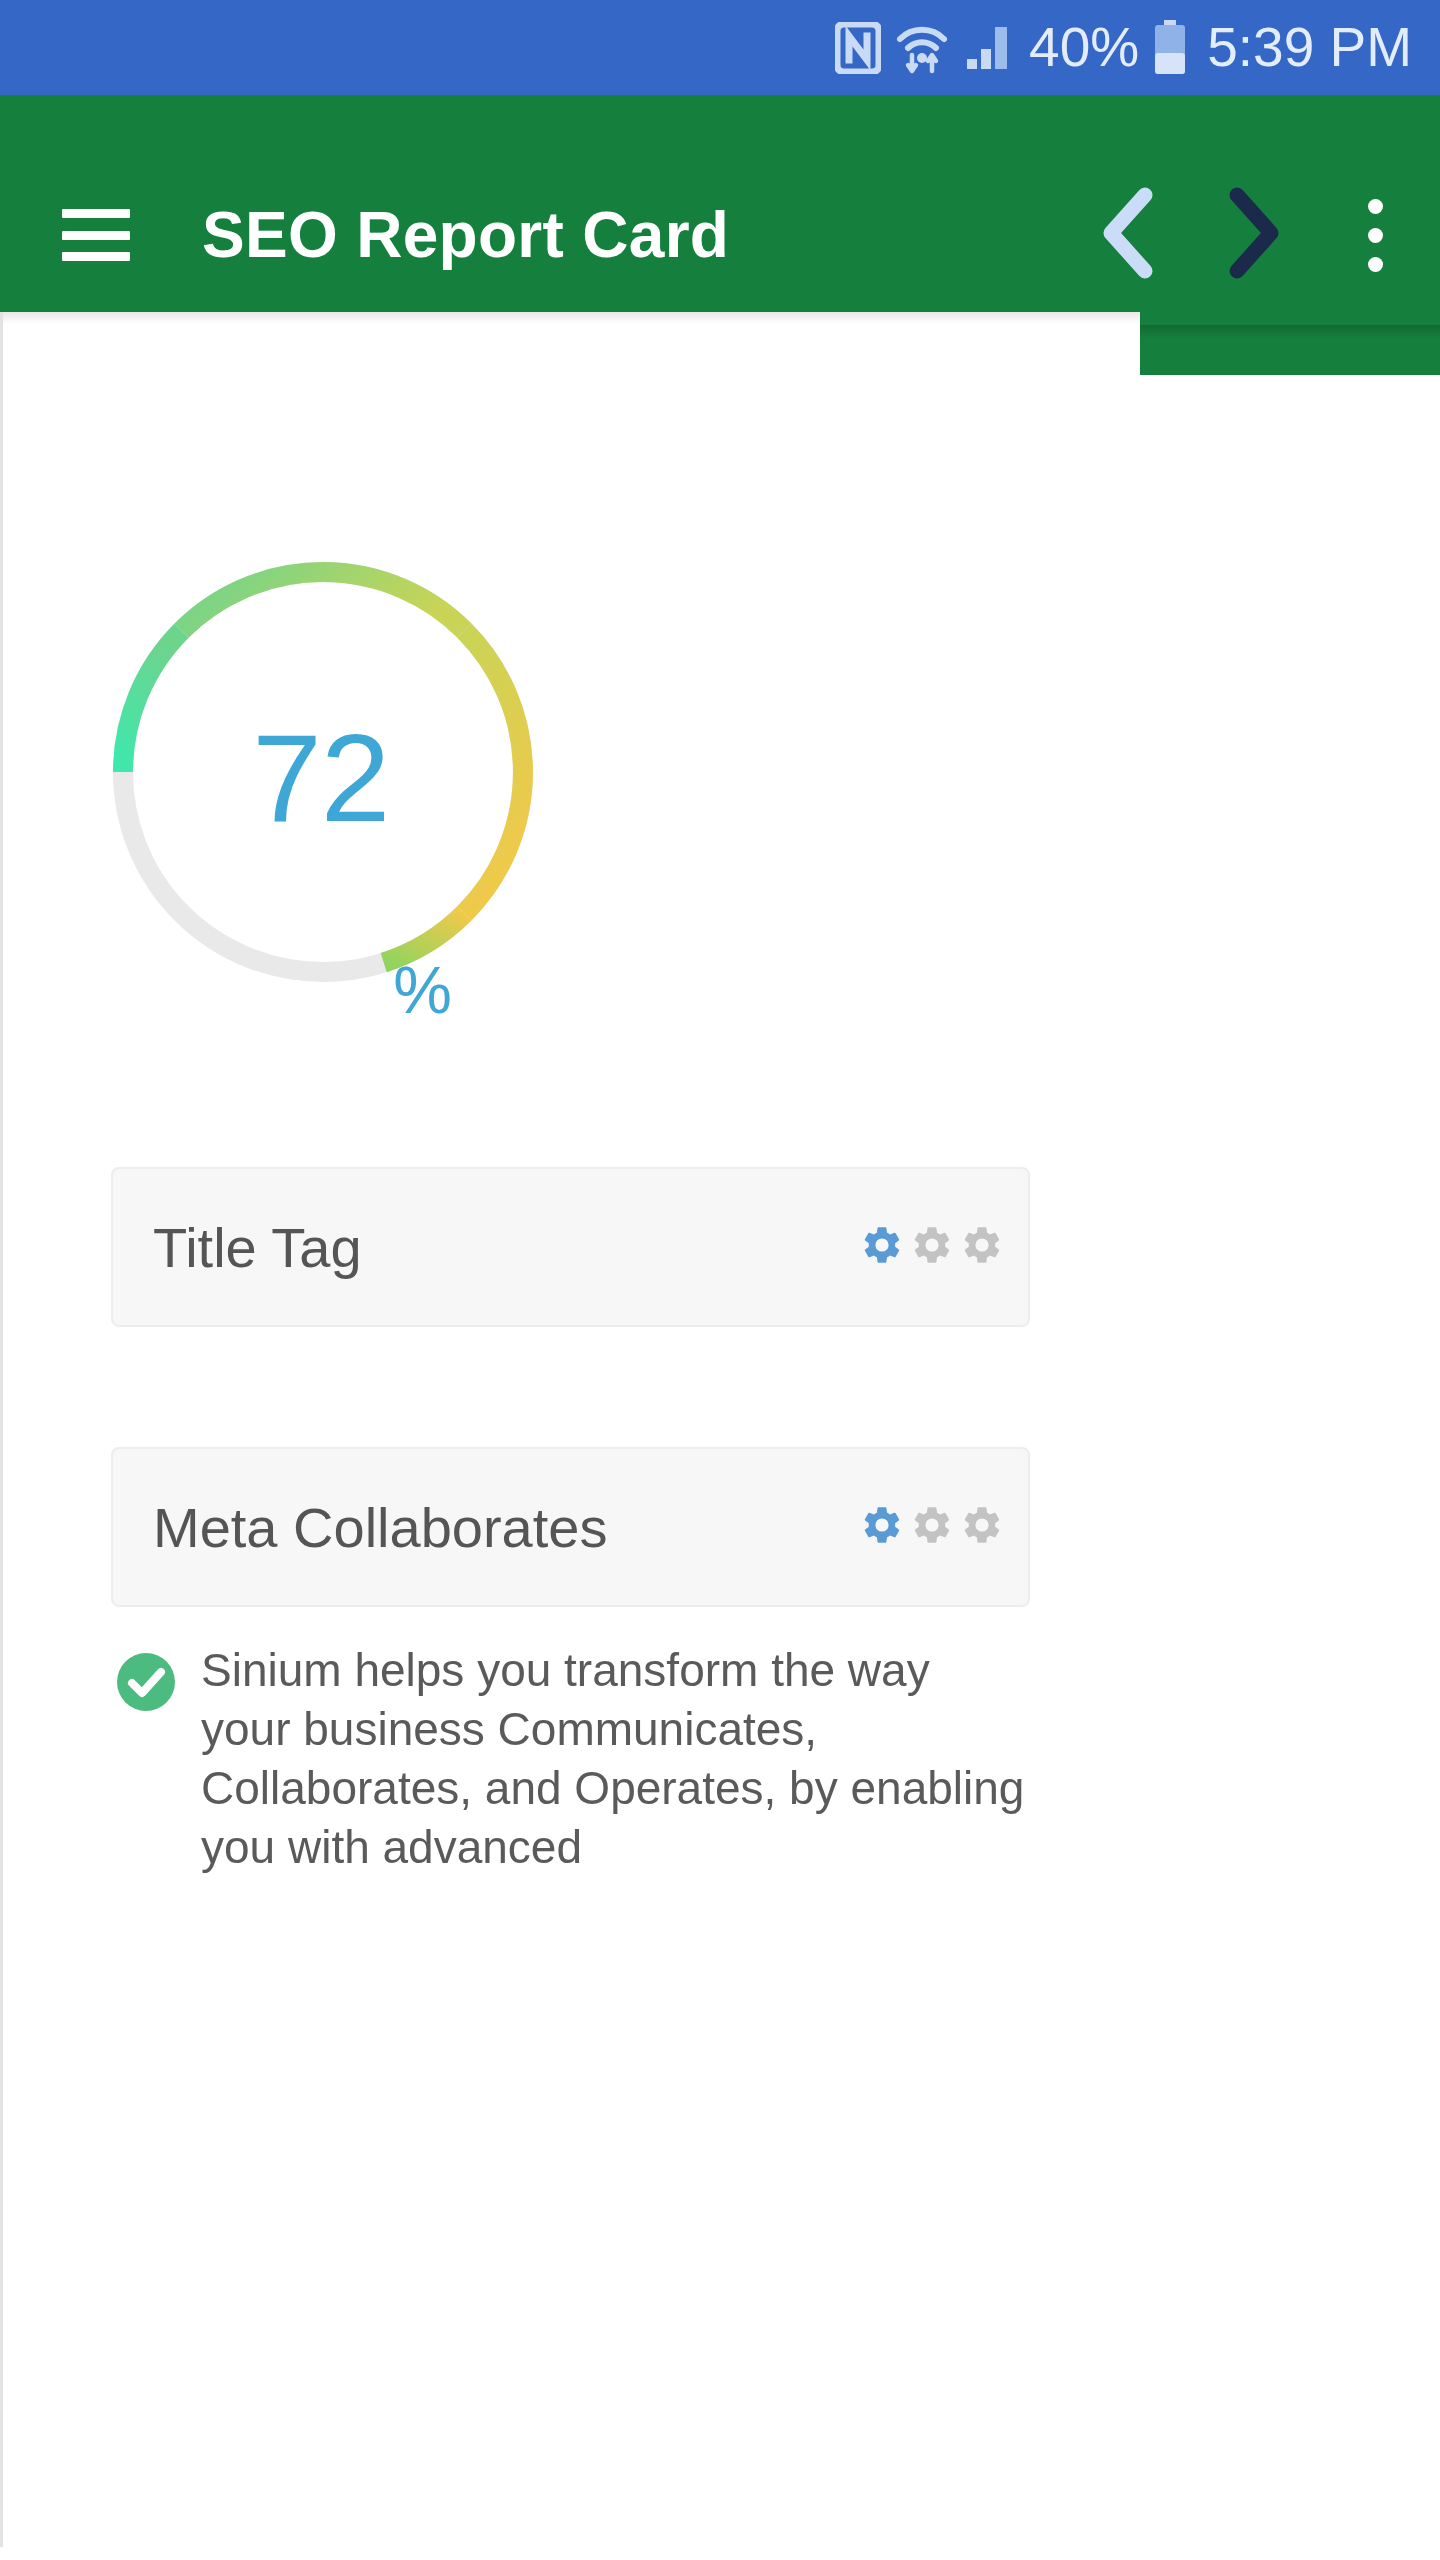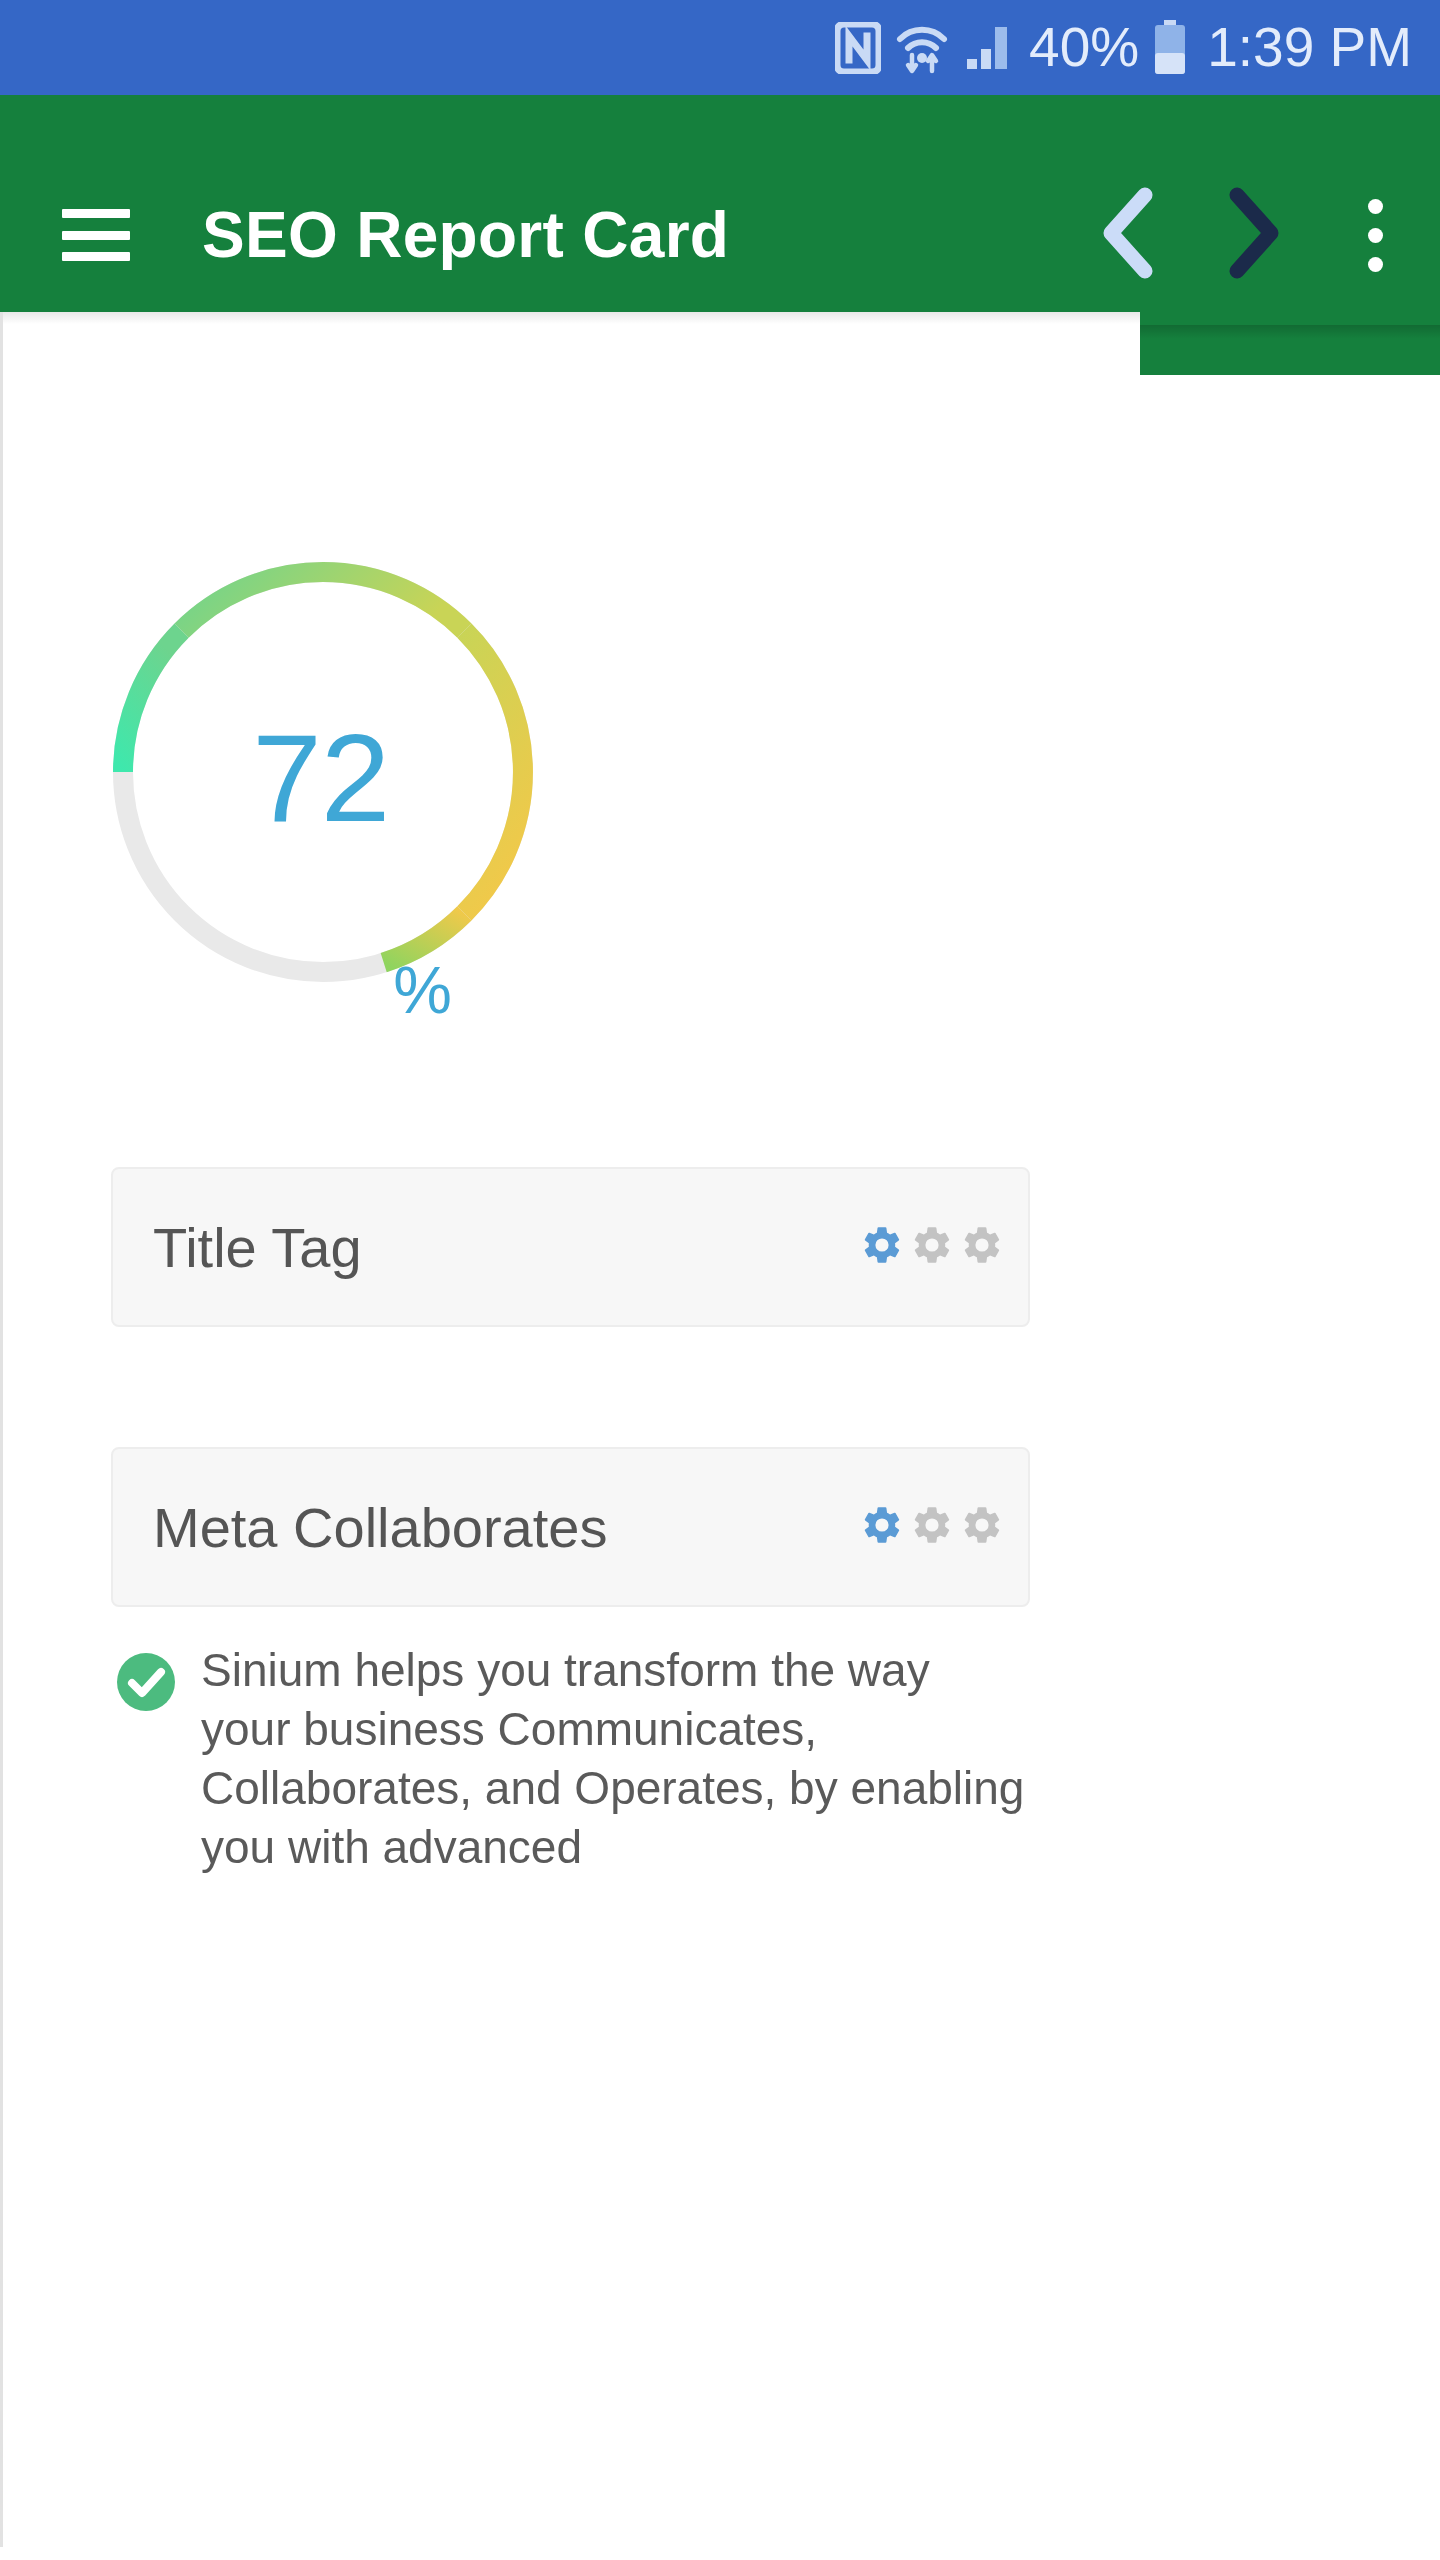--- a/index.html
+++ b/index.html
@@ -146,21 +146,21 @@
     <span class="sb-text">40%</span>
 
     <span class="sb-icon">
       <svg width="34" height="56" viewBox="0 0 34 56">
         <rect x="11" y="0" width="12" height="5" fill="#C9DAF5"></rect>
         <rect x="2" y="5" width="30" height="49" rx="3" fill="#8FB3E8"></rect>
         <rect x="2" y="33" width="30" height="21" rx="3" fill="#D6E3F8"></rect>
       </svg>
     </span>
 
-    <span class="sb-text sb-time">1:39 PM</span>
+    <span class="sb-text sb-time">5:39 PM</span>
   </div>
 
   <div class="app-bar">
 
     <div class="hamburger">
       <span></span>
         <span></span>
         <span></span>
     </div>
 

